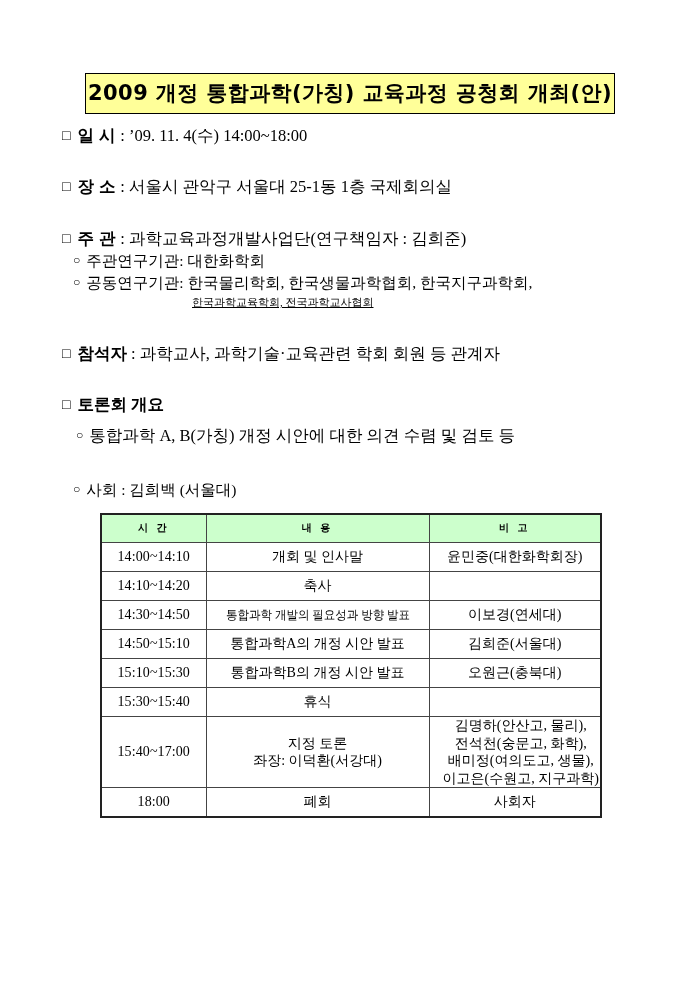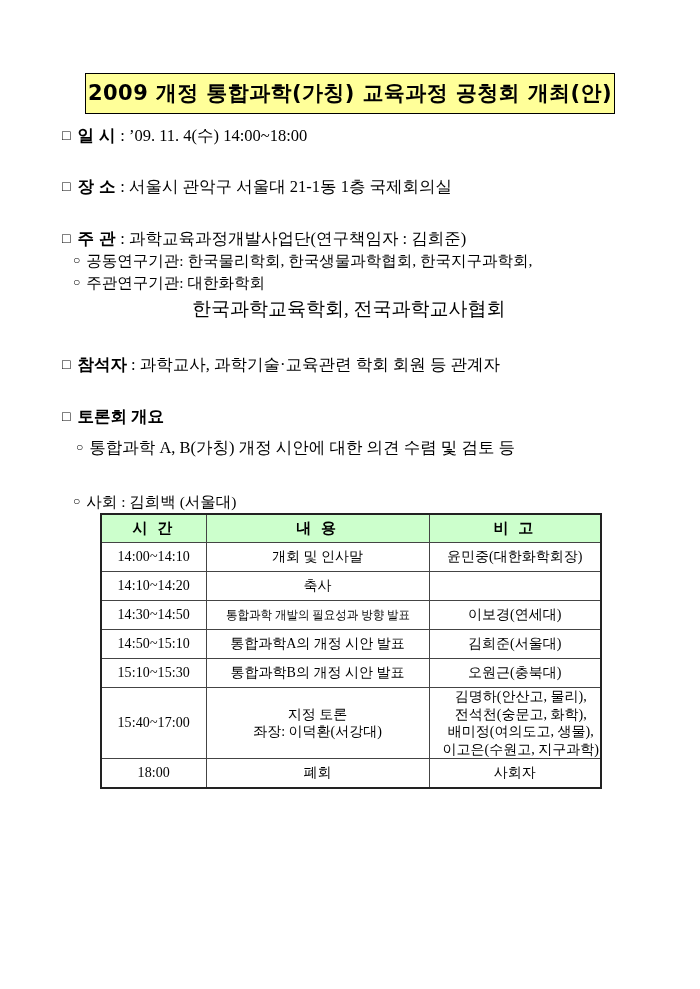--- a/index.html
+++ b/index.html
@@ -87,23 +87,24 @@
   .sub-line {
     display: block;
     white-space: nowrap;
     font-size: 15.5px;
     line-height: 1.45;
     padding-left: 11px;
   }
   .sub-cont {
     display: block;
     white-space: nowrap;
-    font-size: 19px;
+    font-size: 11px;
     line-height: 1.45;
     padding-left: 130px;
+    text-decoration: underline;
   }
   .indent-line {
     display: block;
     white-space: nowrap;
     font-size: 16.5px;
     line-height: 1.35;
     padding-left: 14px;
   }
 
   .gap-sm { height: 9px; }
@@ -130,21 +131,21 @@
     font-size: 14px;
     font-weight: normal;
     height: 28px;
     line-height: 1.25;
   }
   table.sched thead th {
     background: #ccffcc;
     font-weight: bold;
     letter-spacing: 3px;
     height: 27px;
-    font-size: 15px;
+    font-size: 10px;
   }
   table.sched {
     border: 2px solid #222222;
   }
   .col-time { width: 105px; }
   .col-content { width: 223px; }
   .col-note { width: 172px; }
 
   .cell-time {
     font-size: 13.5px;
@@ -183,35 +184,35 @@
     <div class="block">
       <span class="line">
         <span class="bullet-sq">□</span><span class="lbl-wide">일  시</span> <span>:</span> <span>’09. 11. 4(수) 14:00~18:00</span>
       </span>
     </div>
 
     <div class="gap-md"></div>
 
     <div class="block">
       <span class="line">
-        <span class="bullet-sq">□</span><span class="lbl-wide">장  소</span> <span>:</span> <span>서울시 관악구 서울대 21-1동 1층 국제회의실</span>
+        <span class="bullet-sq">□</span><span class="lbl-wide">장  소</span> <span>:</span> <span>서울시 관악구 서울대 25-1동 1층 국제회의실</span>
       </span>
     </div>
 
     <div class="gap-md"></div>
 
     <div class="block">
       <span class="line">
         <span class="bullet-sq">□</span><span class="lbl-wide">주  관</span> <span>:</span> <span>과학교육과정개발사업단(연구책임자 : 김희준)</span>
+      </span>
+      <span class="sub-line">
+        <span class="bullet-ci">○</span><span>주관연구기관:</span> <span>대한화학회</span>
       </span>
       <span class="sub-line">
         <span class="bullet-ci">○</span><span>공동연구기관:</span> <span>한국물리학회, 한국생물과학협회, 한국지구과학회,</span>
-      </span>
-      <span class="sub-line">
-        <span class="bullet-ci">○</span><span>주관연구기관:</span> <span>대한화학회</span>
       </span>
       <span class="sub-cont">한국과학교육학회, 전국과학교사협회</span>
     </div>
 
     <div class="gap-lg"></div>
 
     <div class="block">
       <span class="line">
         <span class="bullet-sq">□</span><span class="lbl">참석자</span> <span>:</span> <span>과학교사, 과학기술·교육관련 학회 회원 등 관계자</span>
       </span>
@@ -273,20 +274,25 @@
             <td class="cell-time">14:50~15:10</td>
             <td>통합과학A의 개정 시안 발표</td>
             <td>김희준(서울대)</td>
           </tr>
           <tr>
             <td class="cell-time">15:10~15:30</td>
             <td>통합과학B의 개정 시안 발표</td>
             <td>오원근(충북대)</td>
           </tr>
           <tr>
+            <td class="cell-time">15:30~15:40</td>
+            <td>휴식</td>
+            <td></td>
+          </tr>
+          <tr>
             <td class="cell-time cell-tall">15:40~17:00</td>
             <td class="cell-multi">
               <div>지정 토론</div>
               <div>좌장: 이덕환(서강대)</div>
             </td>
             <td class="note-list">
               <div>김명하(안산고, 물리),</div>
               <div>전석천(숭문고, 화학),</div>
               <div>배미정(여의도고, 생물),</div>
               <div>이고은(수원고, 지구과학)</div>

